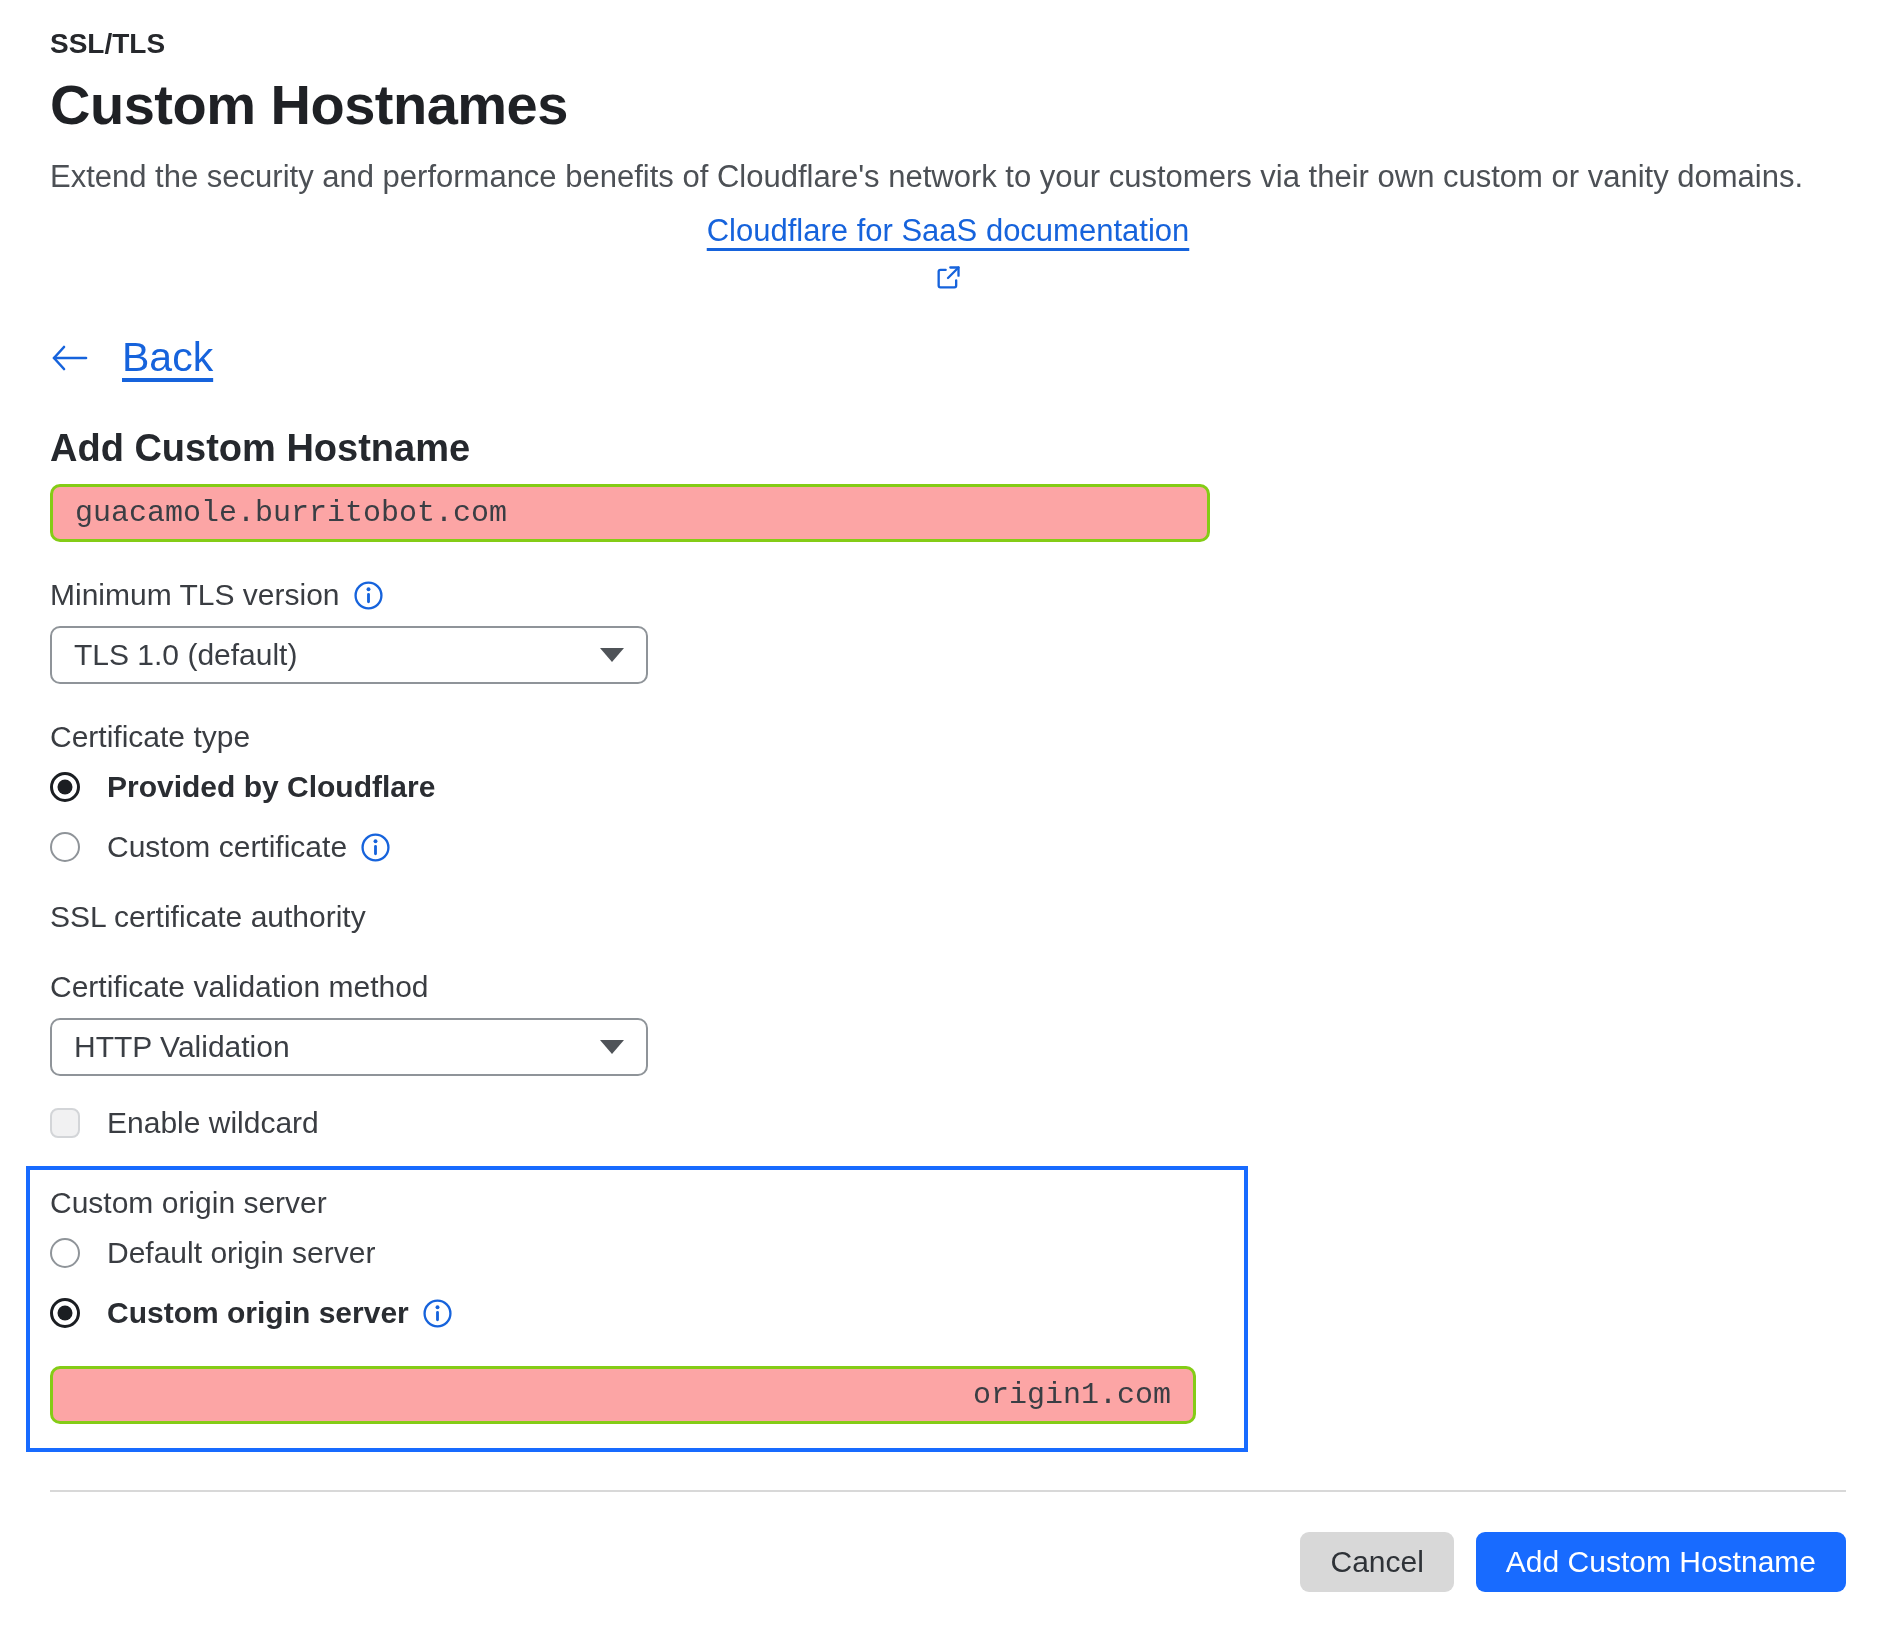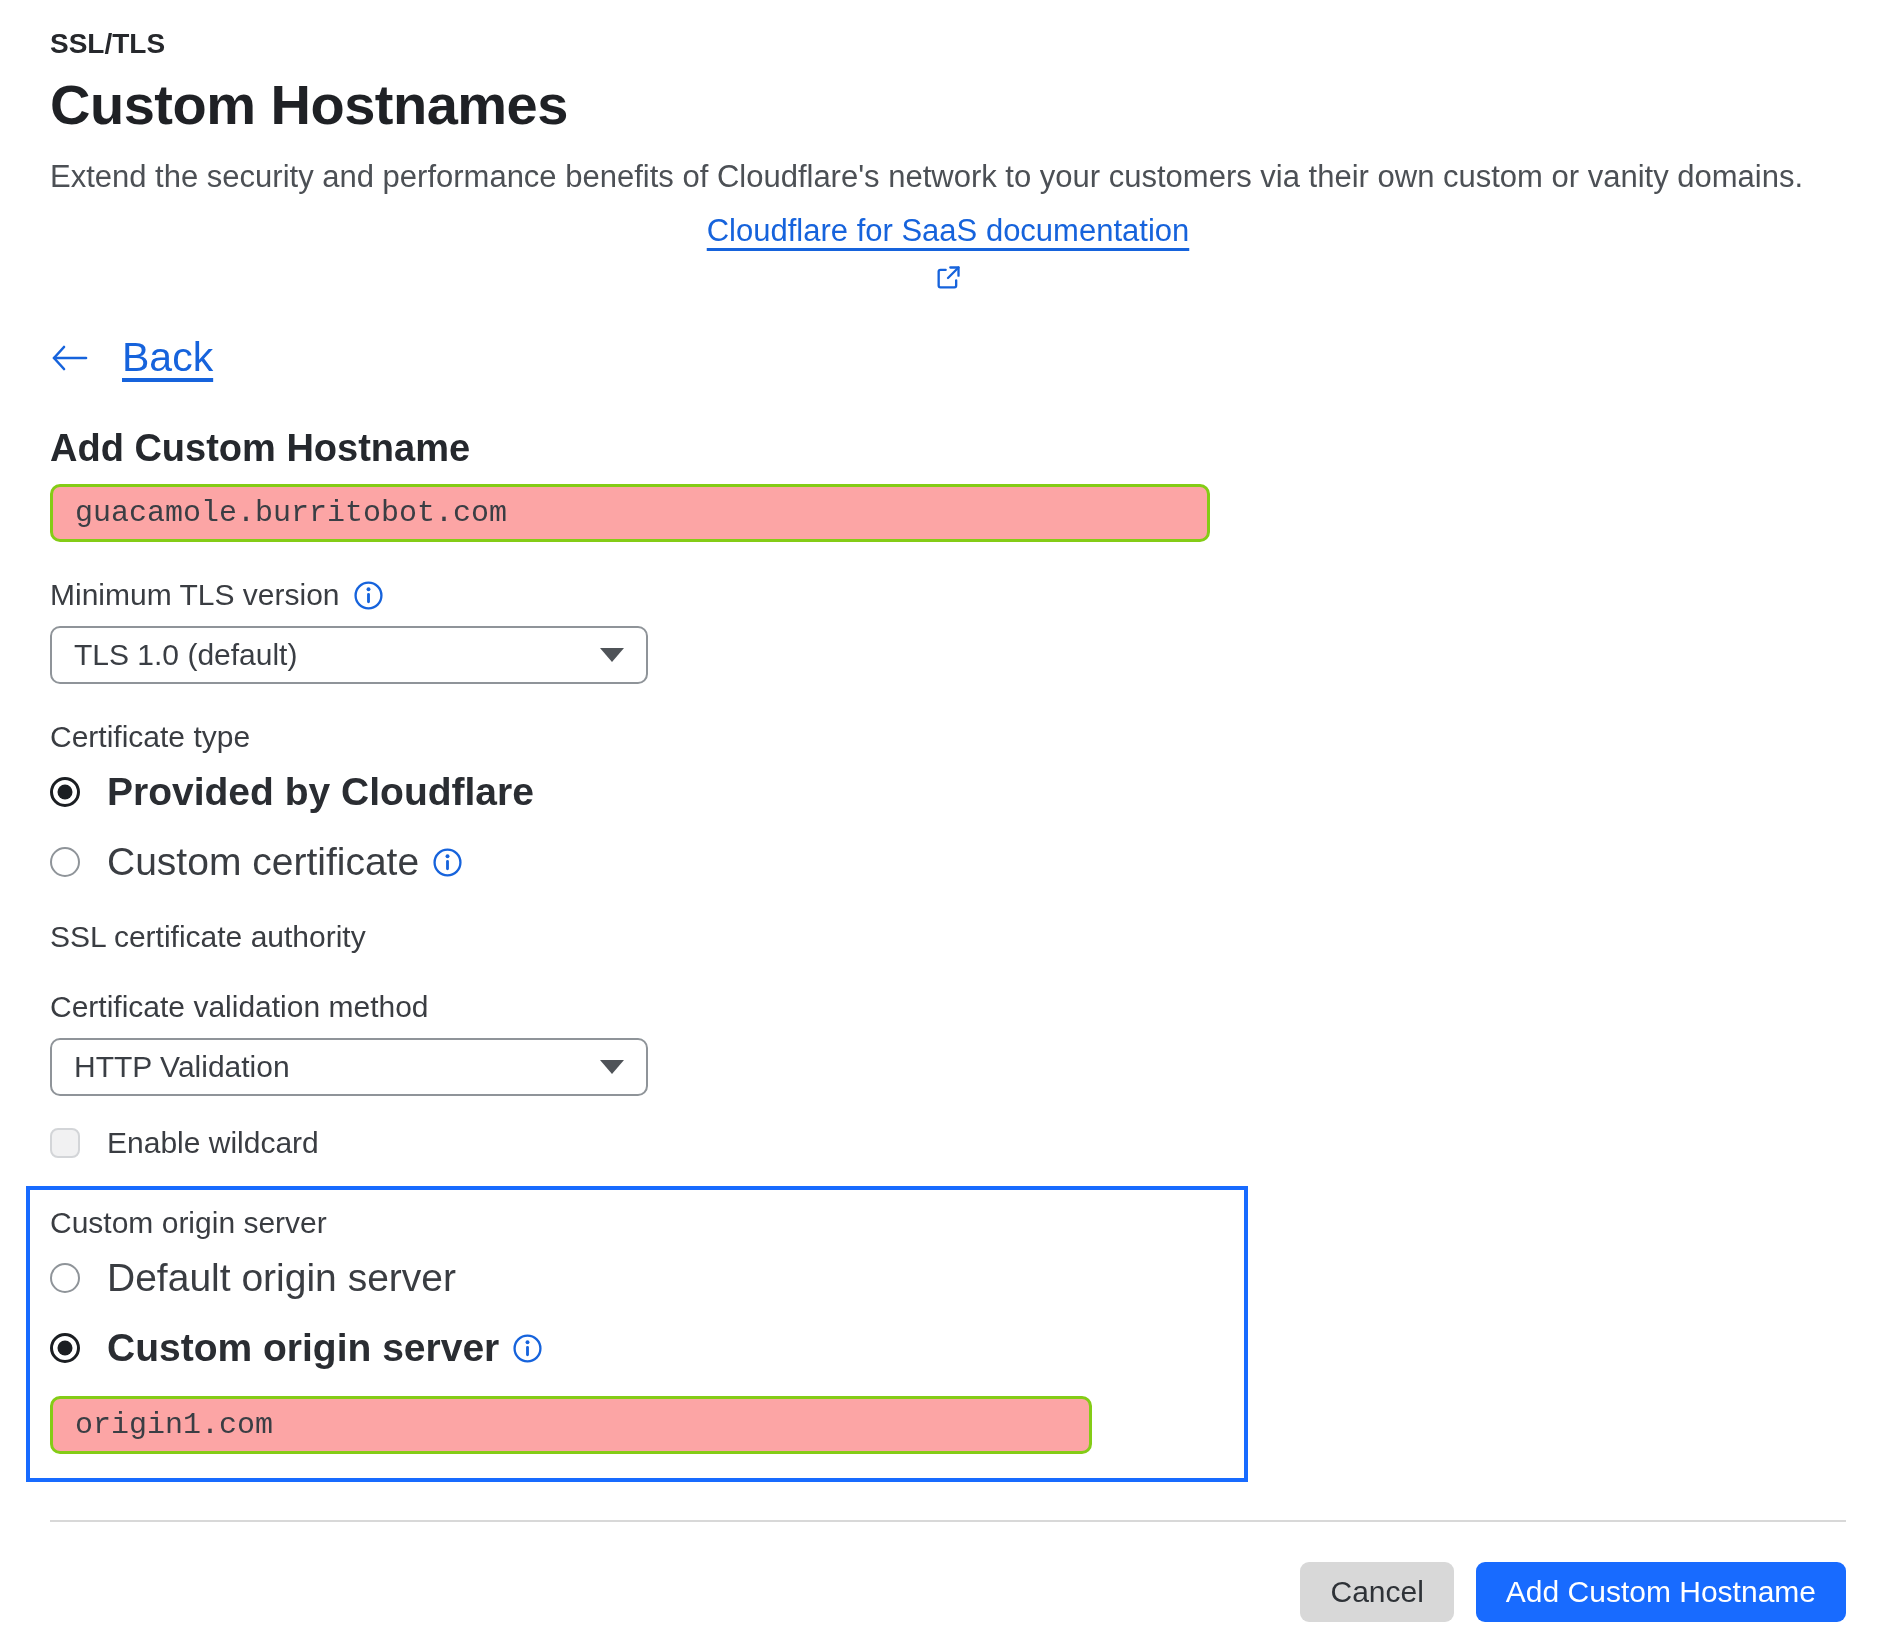--- a/index.html
+++ b/index.html
@@ -44,35 +44,35 @@
     border-top:14px solid #4f5358;}
 
   .radio-row{display:flex;align-items:center;gap:27px;cursor:pointer;}
   .radio-row.r1{margin-top:16px;}
   .radio-row.r2{margin-top:26px;}
   .radio{width:30px;height:30px;box-sizing:border-box;border:2px solid #8f9499;border-radius:50%;
     background:#fff;position:relative;flex:0 0 auto;}
   .radio.on{border:3px solid #1b1e22;}
   .radio.on::after{content:"";position:absolute;left:50%;top:50%;transform:translate(-50%,-50%);
     width:15px;height:15px;border-radius:50%;background:#1b1e22;}
-  .radio-label{font-size:39px;color:#3a3d42;}
+  .radio-label{font-size:30px;color:#3a3d42;}
   .radio-label.strong{font-weight:700;color:#2a2d32;}
   .radio-label-wrap{display:flex;align-items:center;gap:13px;text-align:center;}
 
   .check-row{margin-top:30px;display:flex;align-items:center;gap:27px;cursor:pointer;}
   .checkbox{width:30px;height:30px;box-sizing:border-box;border:2px solid #d3d5d8;border-radius:8px;
     background:#f1f1f2;flex:0 0 auto;}
   .check-label{font-size:30px;color:#3a3d42;}
 
   .highlight-box{
     margin:26px 0 0 -24px;width:1222px;box-sizing:border-box;
     border:4px solid #186bff;padding:16px 20px 24px 20px;background:#fff;
   }
   .highlight-box .field-label{margin-top:0;}
-  .highlight-box .text-input{width:1042px;margin-top:26px;}
+  .highlight-box .text-input{width:1146px;margin-top:36px;text-align:right;}
 
   .divider{margin:38px 0 0 0;border:none;border-top:2px solid #d8d8d8;width:1796px;}
 
   .footer{margin-top:40px;display:flex;justify-content:flex-end;align-items:center;gap:22px;}
   .btn{height:60px;border:none;border-radius:9px;font-size:30px;font-family:inherit;cursor:pointer;}
   .btn.cancel{background:#d8d8d8;color:#2e3237;padding:0 30px;}
   .btn.primary{background:#186bff;color:#ffffff;padding:0 30px;}
 </style>
 </head>
 <body>

